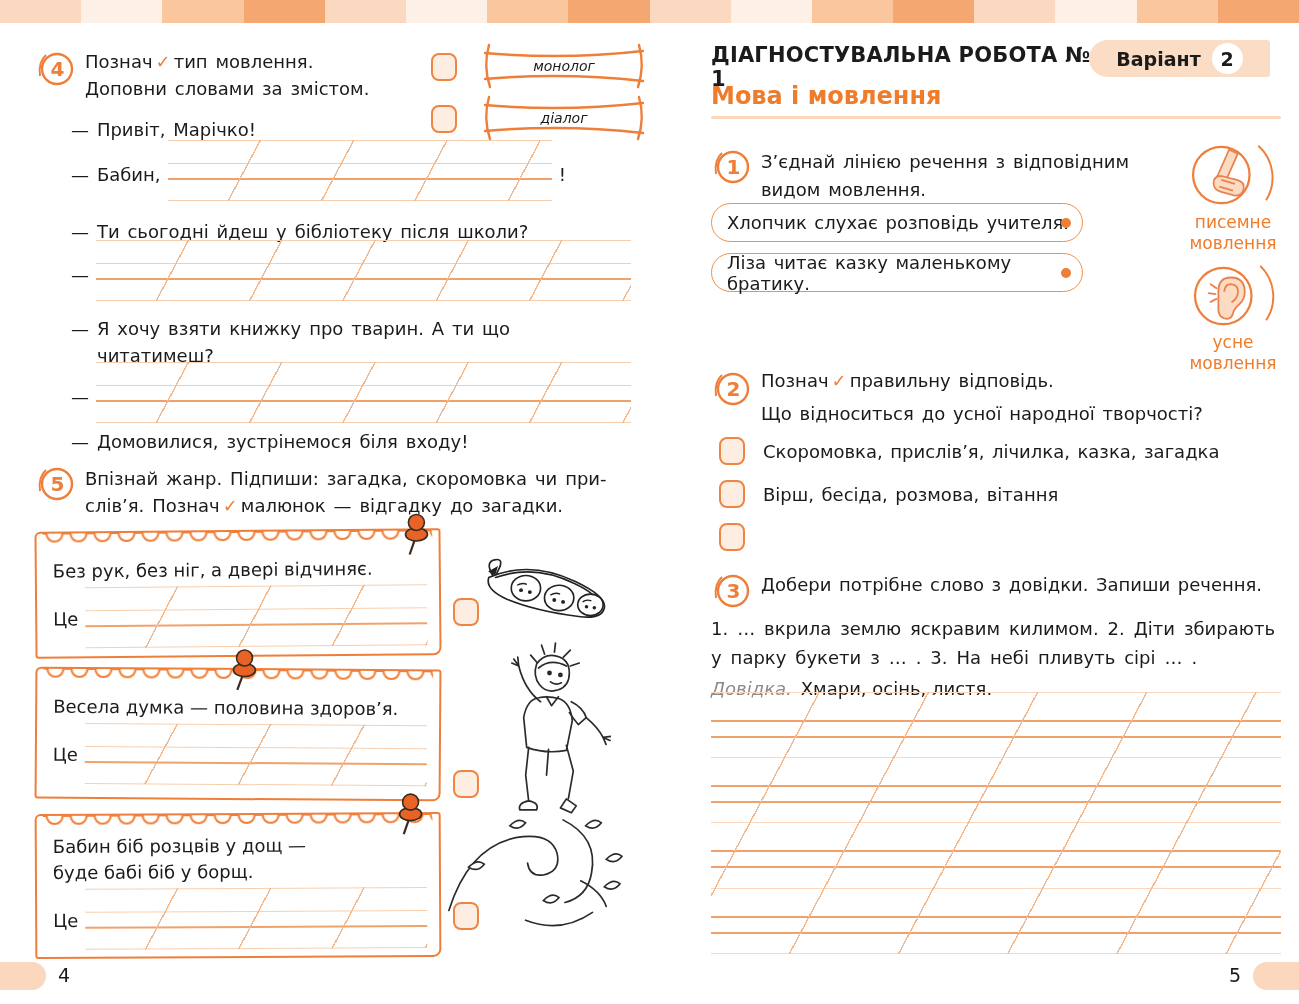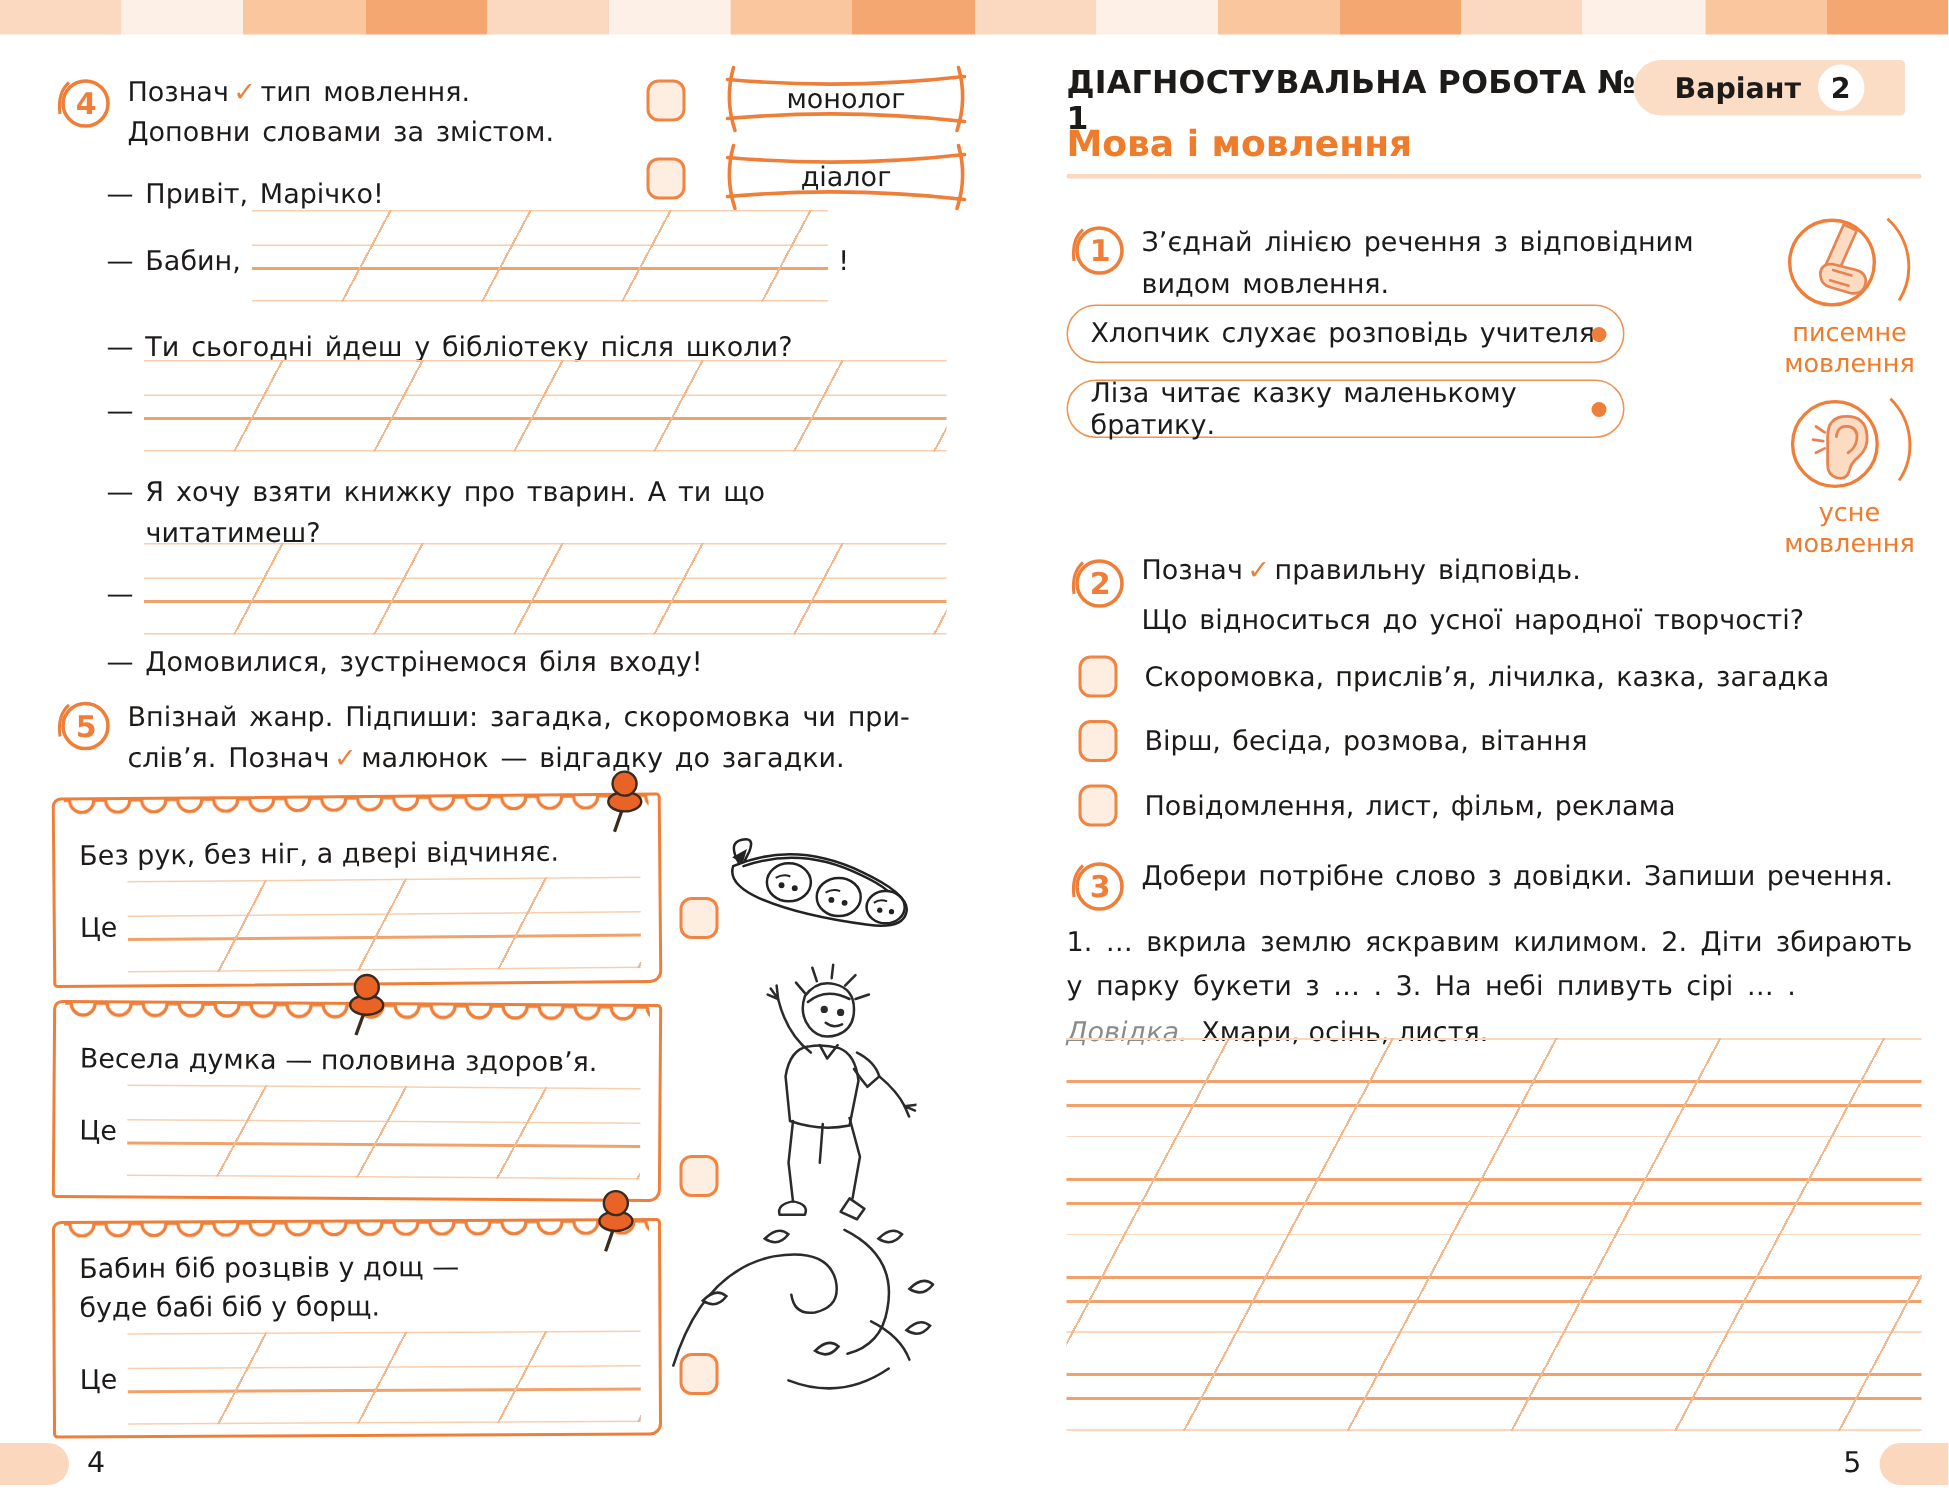--- a/index.html
+++ b/index.html
@@ -29,21 +29,21 @@
 
   .checkbox{width:26px;height:28px;border:2.4px solid #ef8443;border-radius:8px;background:#fdeee1;cursor:pointer}
 
   
   .t4-text{position:absolute;left:50px;top:8px;width:350px;font-size:18px;line-height:27px;word-spacing:.12em}
   .cb-mono{position:absolute;left:396px;top:13px}
   .cb-dia{position:absolute;left:396px;top:65px}
   .frame{position:absolute;left:443px;width:172px;height:46px}
   .frame svg{position:absolute;inset:0;width:100%;height:100%}
   .frame span{position:absolute;inset:0;display:flex;align-items:center;justify-content:center;
-      font-size:18px}
+      font-style:italic;font-size:14px}
   .frame-mono{top:3px}.frame-dia{top:55px}
 
   .dlg{position:absolute;left:36px;font-size:18px;line-height:27px;word-spacing:.12em}
   .d-t1{top:76px}.d-t2{top:178px}.d-t3{top:275px;width:545px}.d-t4{top:388px}
   .d-t3 .cont{padding-left:26px}
   .d-w1{top:100px;width:495px}.d-w2{top:200px;width:560px}.d-w3{top:322px;width:560px}
   .write-row{display:flex;align-items:flex-start}
   .write-row .prefix{font-size:18px;padding-top:21px;padding-right:7px;white-space:nowrap}
   .write-row .suffix{font-size:18px;padding-top:21px;padding-left:7px}
   .wl{flex:1;height:61px;cursor:text;
@@ -423,21 +423,20 @@
   <div class="opt opt1">
     <div class="checkbox"></div>
     <span>Скоромовка, прислів’я, лічилка, казка, загадка</span>
   </div>
   <div class="opt opt2">
     <div class="checkbox"></div>
     <span>Вірш, бесіда, розмова, вітання</span>
   </div>
   <div class="opt opt3">
     <div class="checkbox"></div>
-    <span>Повідомлення, лист, фільм, реклама</span>
   </div>
 
   <div class="num-badge r3-num">
     <svg viewBox="0 0 42 42">
       <circle cx="22" cy="21" r="15" fill="none" stroke="#ef7e38" stroke-width="2.4"></circle>
       <path d="M11,7 q-8,7 -6,21" fill="none" stroke="#ef7e38" stroke-width="2"></path>
     </svg>
     <span>3</span>
   </div>
   <div class="r3-text">Добери потрібне слово з довідки. Запиши речення.</div>

